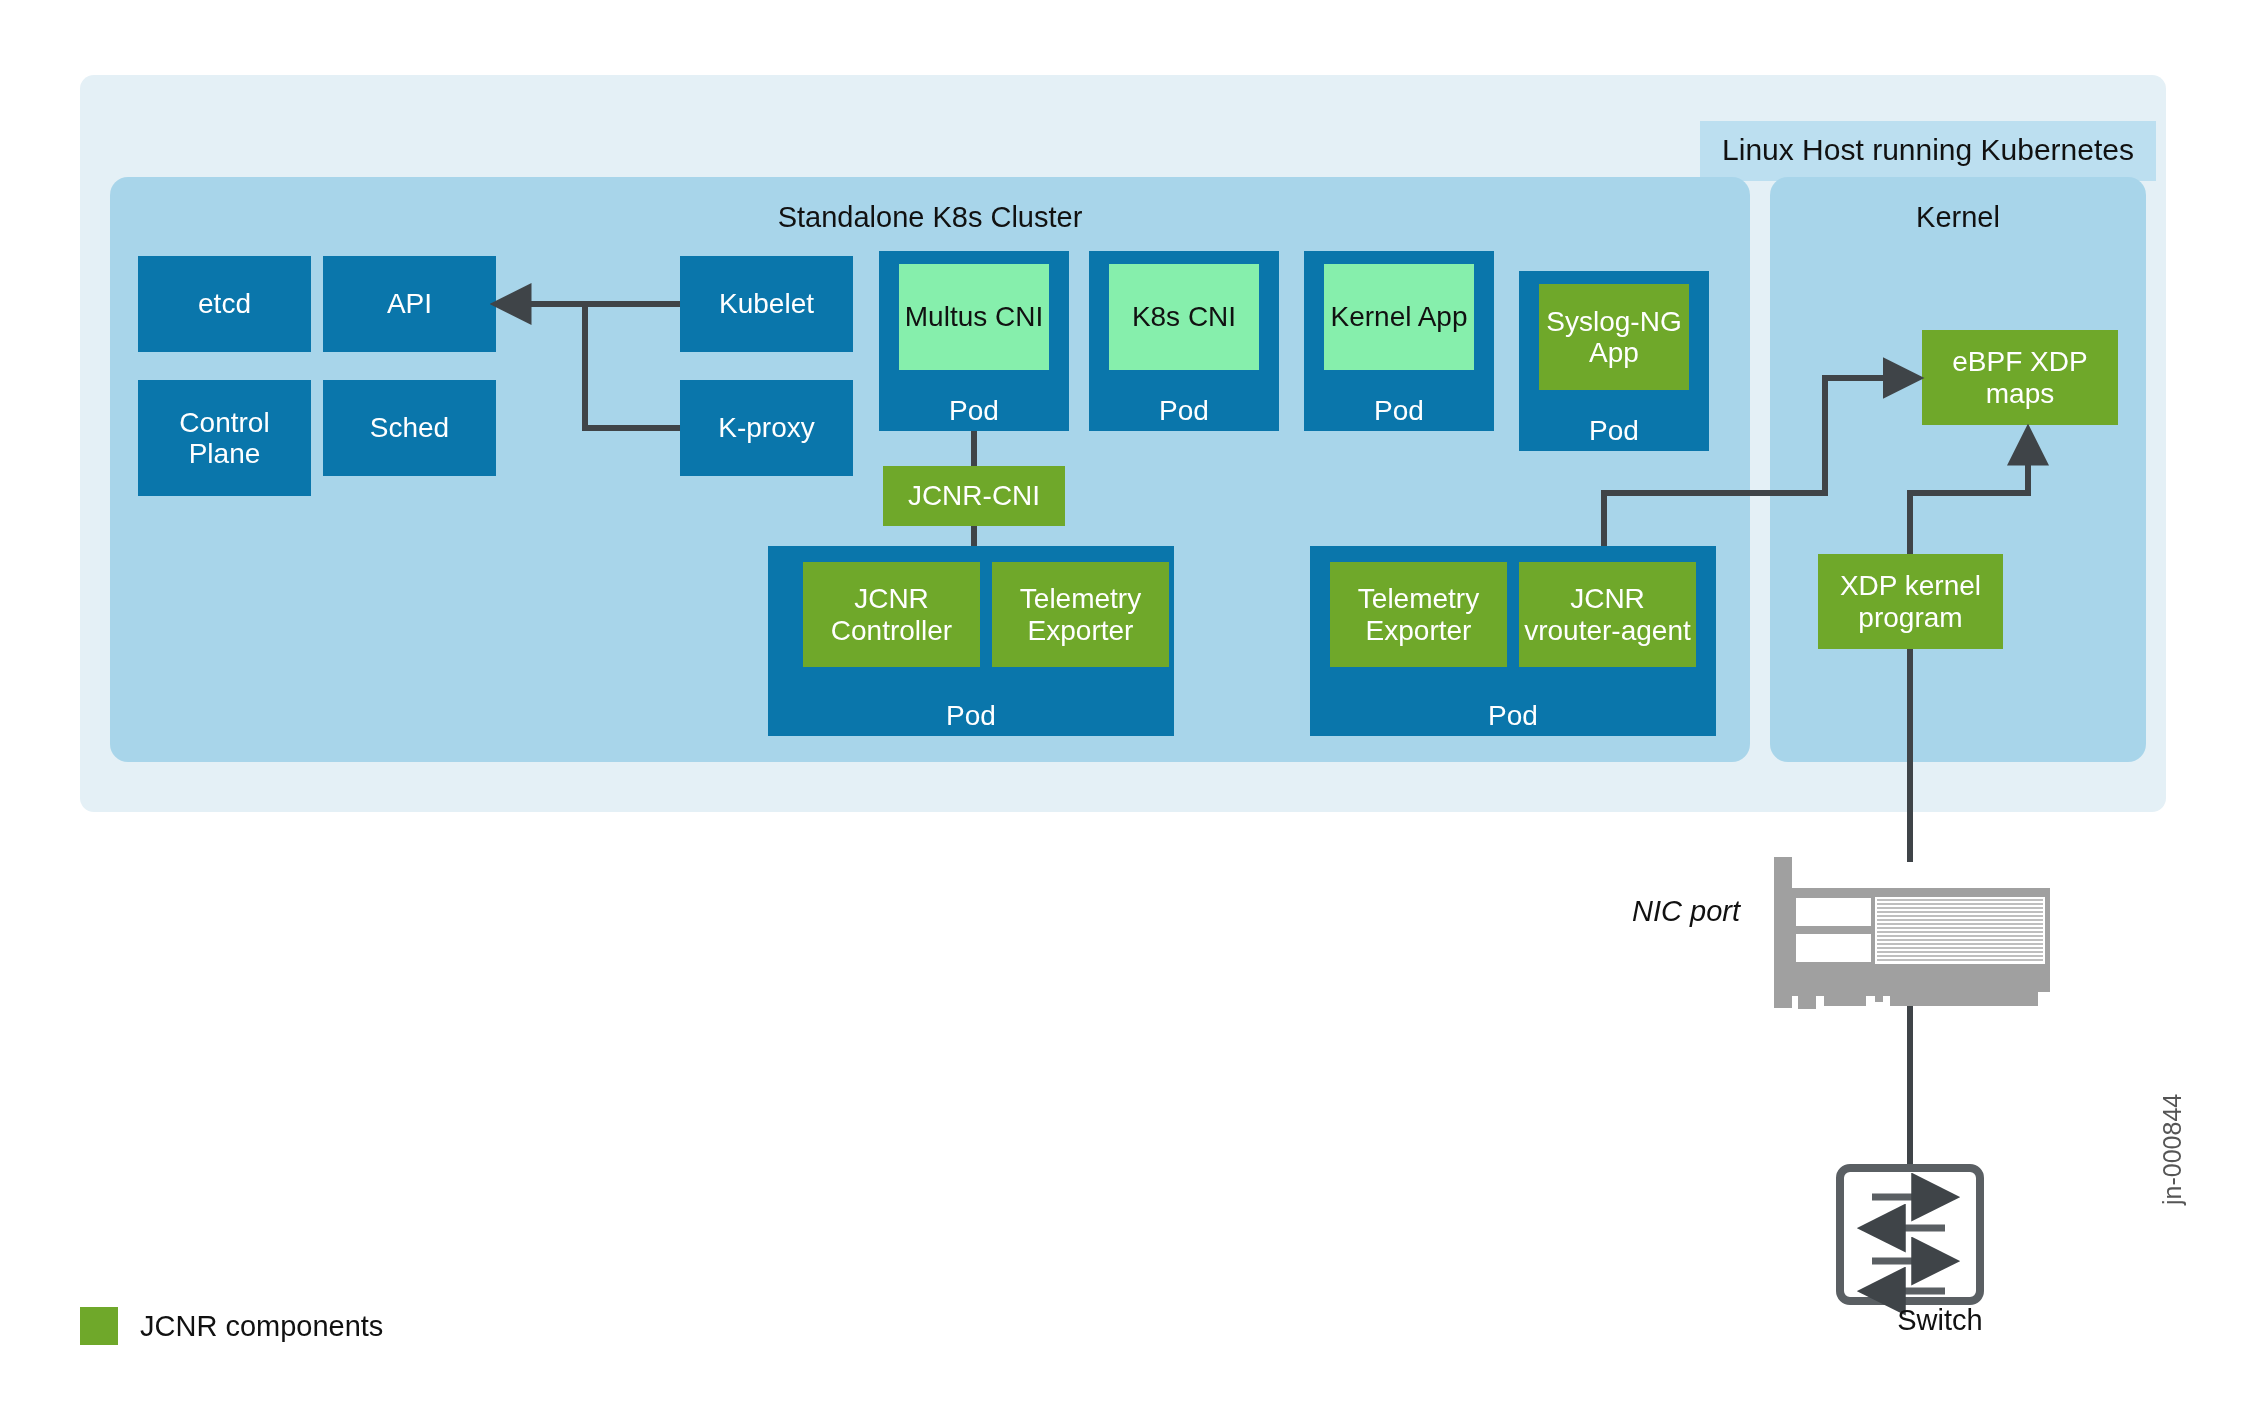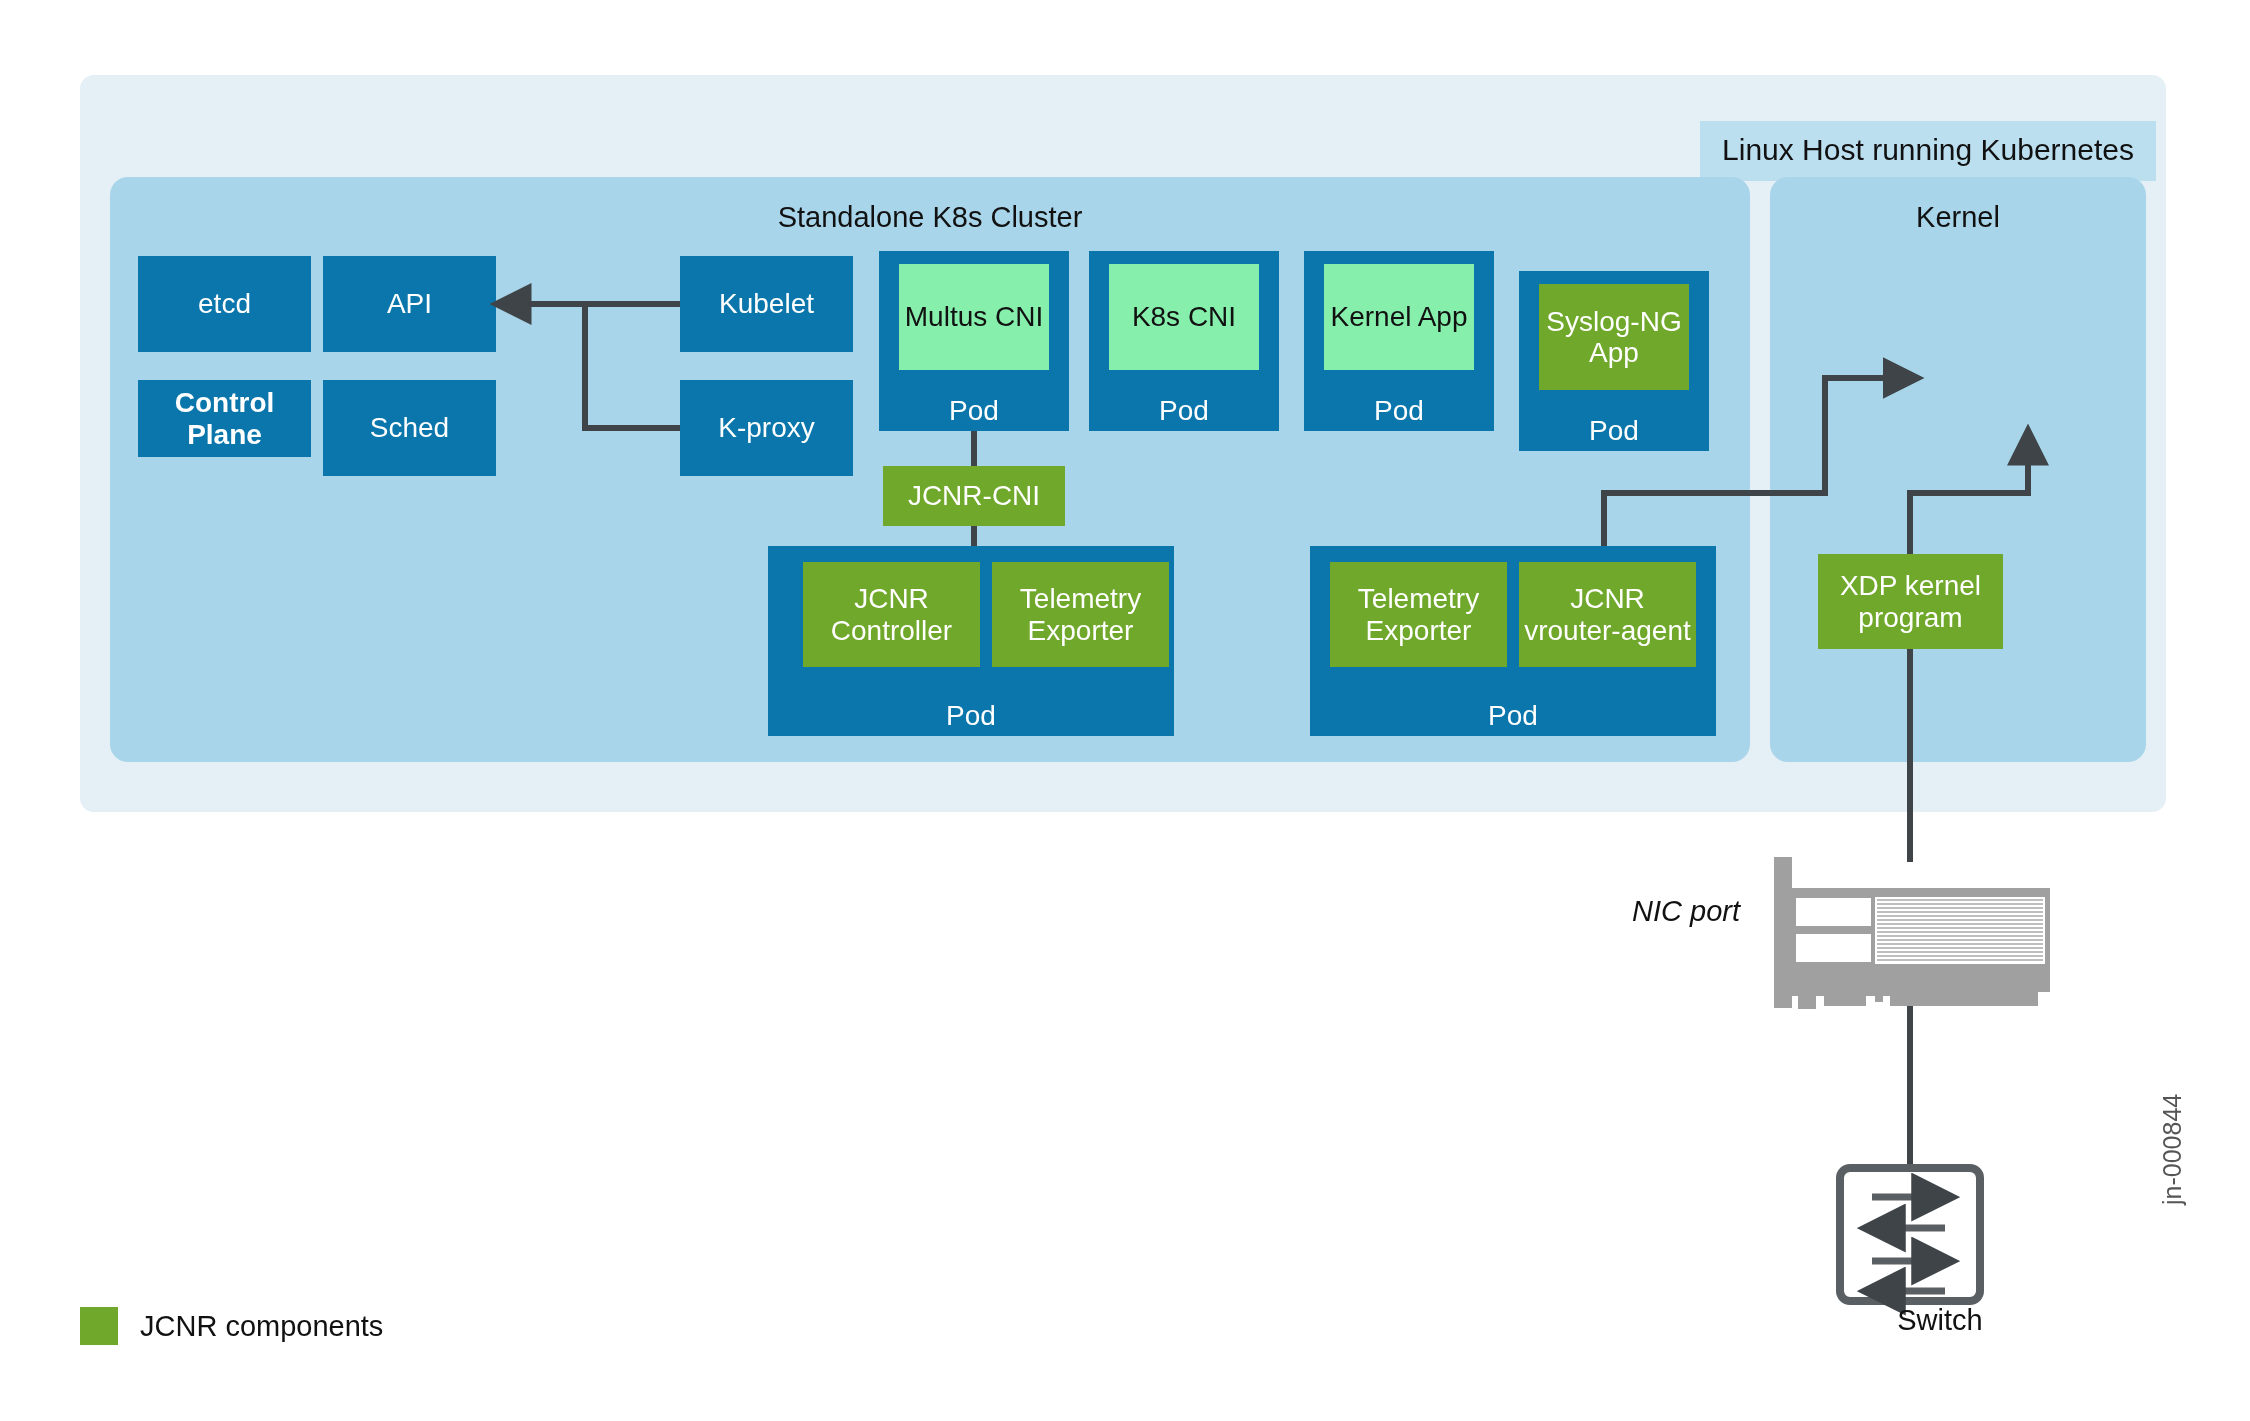--- a/index.html
+++ b/index.html
@@ -207,21 +207,21 @@
   </div>
 
   <div class="group-box" id="kernel-box">
     <div class="group-title">Kernel</div>
   </div>
 
   <div class="node blue fs28" style="left:138px; top:256px; width:173px; height:96px;">etcd</div>
 
   <div class="node blue fs28" style="left:323px; top:256px; width:173px; height:96px;">API</div>
 
-  <div class="node blue fs28" style="left:138px; top:380px; width:173px; height:77px; padding:0 12px;font-weight:bold;">Control Plane</div>
+  <div class="node blue fs28" style="left:138px; top:380px; width:173px; height:116px; padding:0 12px;">Control Plane</div>
 
   <div class="node blue fs28" style="left:323px; top:380px; width:173px; height:96px;">Sched</div>
 
   <div class="node blue fs28" style="left:680px; top:256px; width:173px; height:96px;">Kubelet</div>
 
   <div class="node blue fs28" style="left:680px; top:380px; width:173px; height:96px;">K-proxy</div>
 
   <div class="pod" id="pod-multus" style="left:879px; top:251px; width:190px; height:180px;">
     <div class="pod-apps" style="top:13px;">
       <div class="app grey" style="width:150px; height:106px; color:#111;">Multus CNI</div>
@@ -261,20 +261,21 @@
   </div>
 
   <div class="pod" id="pod-vrouter-agent" style="left:1310px; top:546px; width:406px; height:190px;">
     <div class="pod-apps" style="top:16px;">
       <div class="app green" style="width:177px; height:105px;">Telemetry Exporter</div>
       <div class="app green" style="width:177px; height:105px;">JCNR vrouter-agent</div>
     </div>
     <div class="pod-caption">Pod</div>
   </div>
 
+  <div class="node green fs28" style="left:1922px; top:330px; width:196px; height:95px; padding:0 10px;">eBPF XDP maps</div>
 
   <div class="node green fs28" style="left:1818px; top:554px; width:185px; height:95px; padding:0 10px;">XDP kernel program</div>
 
   <svg class="conn" viewBox="0 0 2250 1421" width="2250" height="1421">
     <defs>
       <marker id="arrow" viewBox="0 0 12 12" refX="9" refY="6" markerWidth="7" markerHeight="7" orient="auto-start-reverse">
         <path d="M 0 0 L 12 6 L 0 12 z" fill="#3f4448"></path>
       </marker>
     </defs>
 

